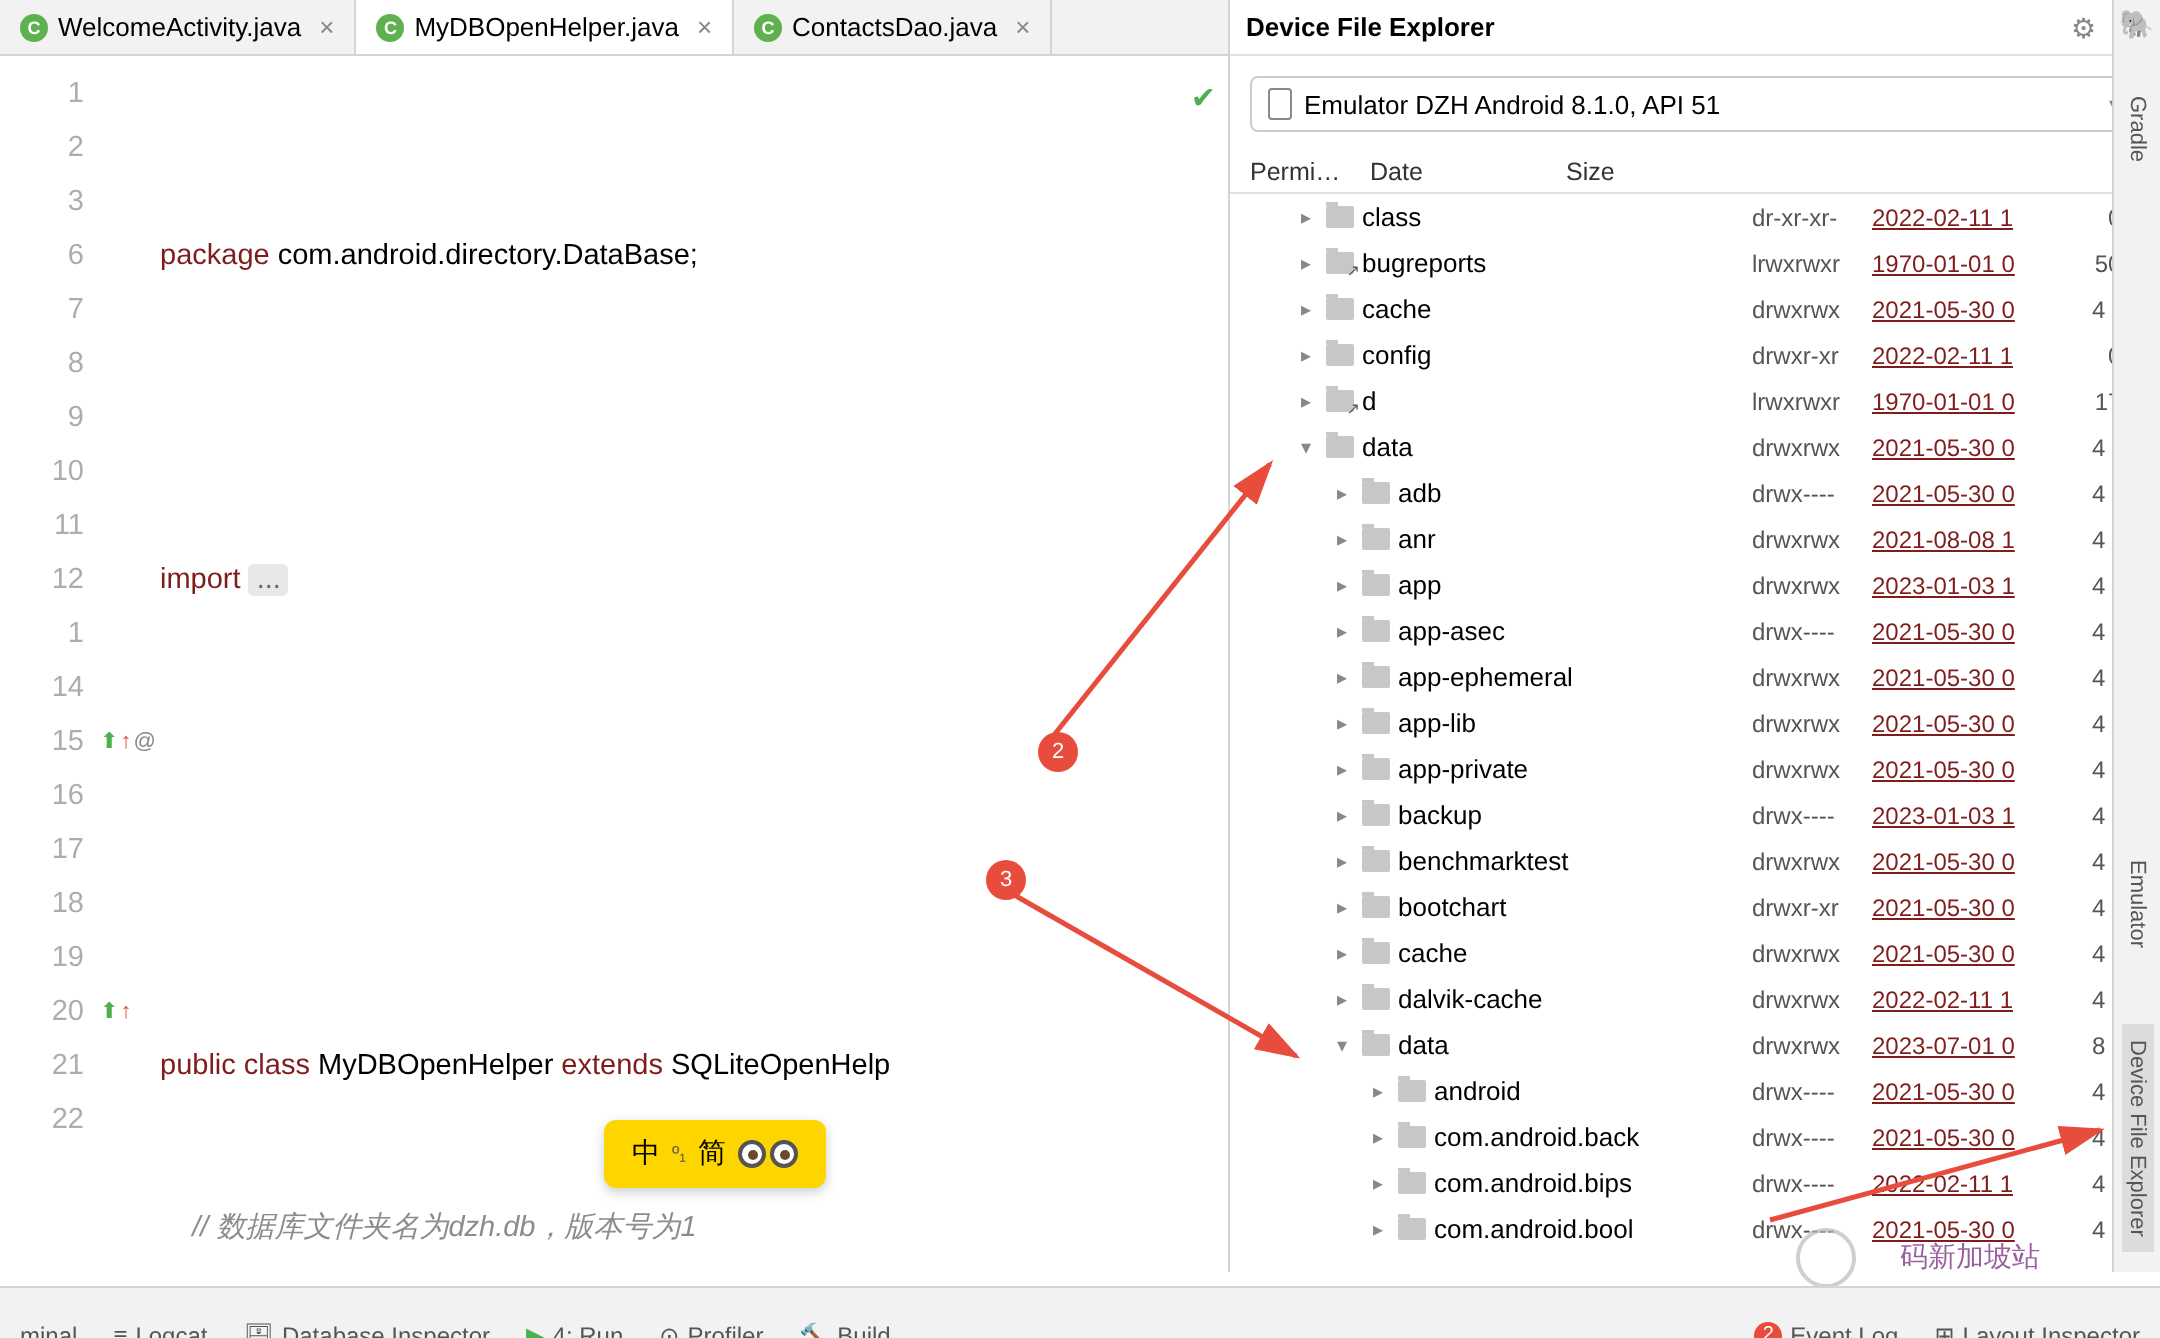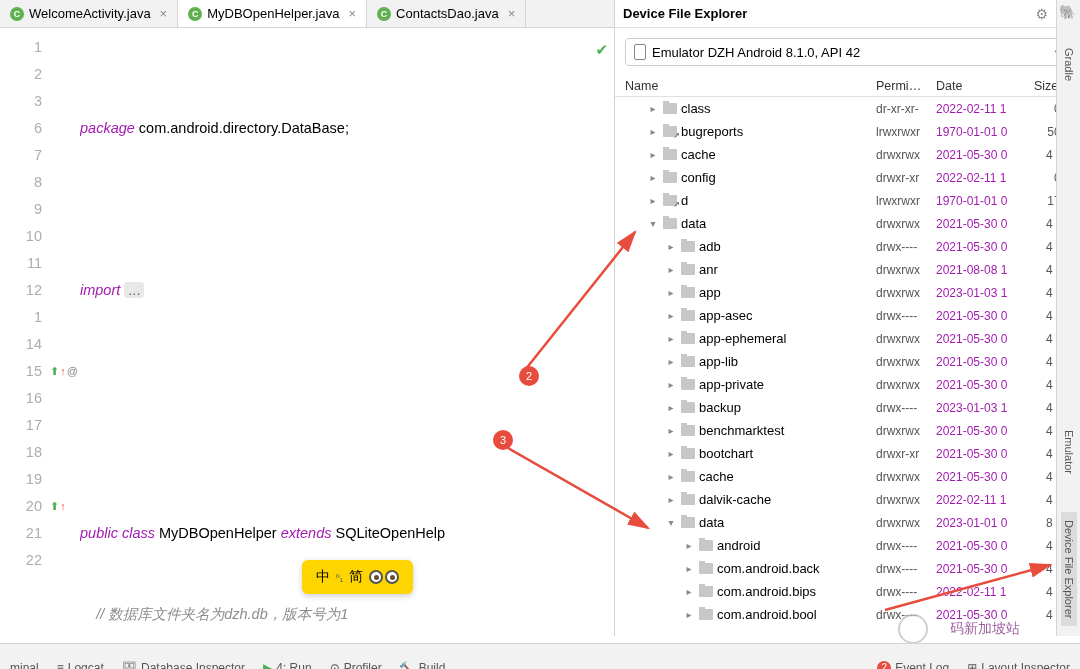--- a/index.html
+++ b/index.html
@@ -15,21 +15,21 @@
 .tab-icon-c { width: 14px; height: 14px; border-radius: 50%; background: #5FB04F; color: #fff; font-size: 9px; display: flex; align-items: center; justify-content: center; font-weight: bold; }
 .tab-close { color: #888; font-size: 13px; margin-left: 4px; }
 
 
 .code-wrap { display: flex; flex: 1; overflow: hidden; font-family: "JetBrains Mono", Consolas, monospace; font-size: 14.5px; }
 .gutter { width: 50px; text-align: right; color: #adadad; padding: 6px 8px 0 0; line-height: 27px; user-select: none; }
 .markers { width: 30px; padding-top: 6px; line-height: 27px; font-size: 11px; }
 .marker-row { height: 27px; display: flex; align-items: center; gap: 1px; }
 .code { flex: 1; padding-top: 6px; line-height: 27px; white-space: pre; overflow: hidden; position: relative; }
 .code-line { height: 27px; }
-.kw { color: #a21caf; font-style: italic; }
+.kw { color: #7f1d1d; }
 .cls { color: #000; }
 .cmt { color: #8c8c8c; font-style: italic; }
 .dots { background: #e8e8e8; padding: 0 4px; border-radius: 3px; color: #666; }
 .check { position: absolute; right: 6px; top: 8px; color: #4caf50; font-size: 15px; }
 
 
 .badge { position: absolute; width: 20px; height: 20px; background: #e74c3c; border-radius: 50%; color: #fff; font-size: 11px; display: flex; align-items: center; justify-content: center; z-index: 10; }
 .arrow { position: absolute; z-index: 9; pointer-events: none; }
 
 
@@ -50,21 +50,21 @@
 .tree-header { display: flex; padding: 3px 0 3px 10px; font-size: 12.5px; color: #333; border-bottom: 1px solid #e0e0e0; }
 .th-name { flex: 1; }
 .th-perm { width: 60px; }
 .th-date { width: 98px; }
 .th-size { width: 46px; }
 
 .tree { flex: 1; overflow-y: auto; font-size: 13px; }
 .tree-row { display: flex; align-items: center; height: 23px; padding-left: 10px; }
 .tr-name { flex: 1; display: flex; align-items: center; gap: 4px; overflow: hidden; white-space: nowrap; }
 .tr-perm { width: 60px; color: #555; font-size: 12px; overflow: hidden; white-space: nowrap; }
-.tr-date { width: 98px; color: #a21caf; font-size: 12px; white-space: nowrap; overflow: hidden; }
+.tr-date { width: 98px; color: #7f1d1d; font-size: 12px; white-space: nowrap; overflow: hidden; text-decoration: underline; }
 .tr-size { width: 46px; color: #555; font-size: 12px; text-align: right; padding-right: 8px; }
 .chev { width: 12px; color: #888; font-size: 10px; text-align: center; }
 .folder-icon { width: 14px; height: 11px; background: #c7c7c7; border-radius: 1px; position: relative; }
 .folder-icon::before { content: ""; position: absolute; top: -3px; left: 0; width: 6px; height: 3px; background: #c7c7c7; border-radius: 1px 1px 0 0; }
 .folder-icon.ln::after { content: "↗"; position: absolute; right: -3px; bottom: -3px; font-size: 8px; color: #555; }
 
 
 .right-bar { position: absolute; right: 0; top: 0; width: 24px; height: 636px; background: #f2f2f2; border-left: 1px solid #d4d4d4; display: flex; flex-direction: column; align-items: center; padding-top: 4px; gap: 20px; }
 .right-tab { writing-mode: vertical-rl; font-size: 11px; padding: 8px 2px; cursor: pointer; color: #555; }
 .right-tab.active { background: #dcdcdc; }
@@ -180,25 +180,24 @@
   </div>
 
   <div class="dfe">
     <div class="dfe-header">
       <span class="dfe-title">Device File Explorer</span>
       <span class="dfe-icon">⚙</span>
       <span class="dfe-icon">—</span>
     </div>
     <div class="device-select">
       <span class="dev-icon"></span>
-      <span>Emulator DZH Android 8.1.0, API 42</span>
+      <span>Emulator DZH Android 8.1.0, API 51</span>
       <span class="device-chev">▾</span>
     </div>
     <div class="tree-header">
-      <span class="th-name">Name</span>
       <span class="th-perm">Permi…</span>
       <span class="th-date">Date</span>
       <span class="th-size">Size</span>
     </div>
     <div class="tree" id="tree">
         <div class="tree-row">
     <span class="tr-name" style="padding-left:22px">
       <span class="chev">▸</span>
       <span class="folder-icon"></span>
       <span>class</span>
@@ -377,21 +376,21 @@
     <span class="tr-date">2022-02-11 1</span>
     <span class="tr-size">4 KB</span>
   </div>
         <div class="tree-row">
     <span class="tr-name" style="padding-left:40px">
       <span class="chev">▾</span>
       <span class="folder-icon"></span>
       <span>data</span>
     </span>
     <span class="tr-perm">drwxrwx</span>
-    <span class="tr-date">2023-01-01 0</span>
+    <span class="tr-date">2023-07-01 0</span>
     <span class="tr-size">8 KB</span>
   </div>
         <div class="tree-row">
     <span class="tr-name" style="padding-left:58px">
       <span class="chev">▸</span>
       <span class="folder-icon"></span>
       <span>android</span>
     </span>
     <span class="tr-perm">drwx----</span>
     <span class="tr-date">2021-05-30 0</span>

